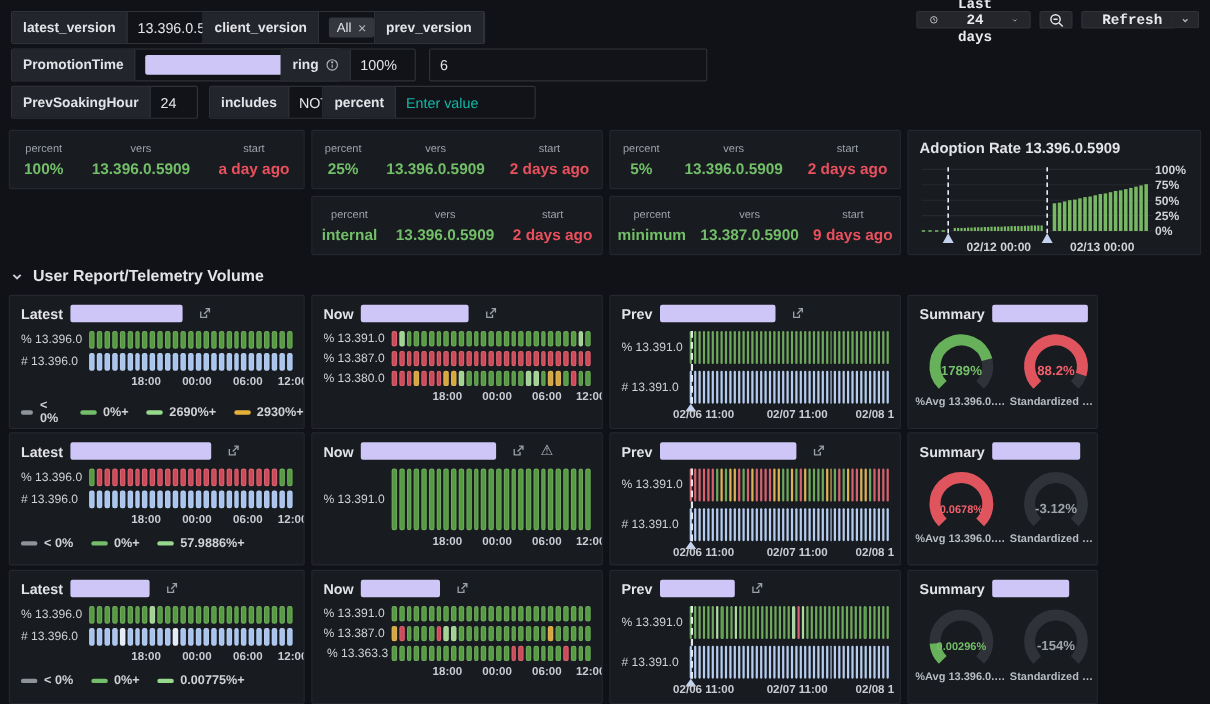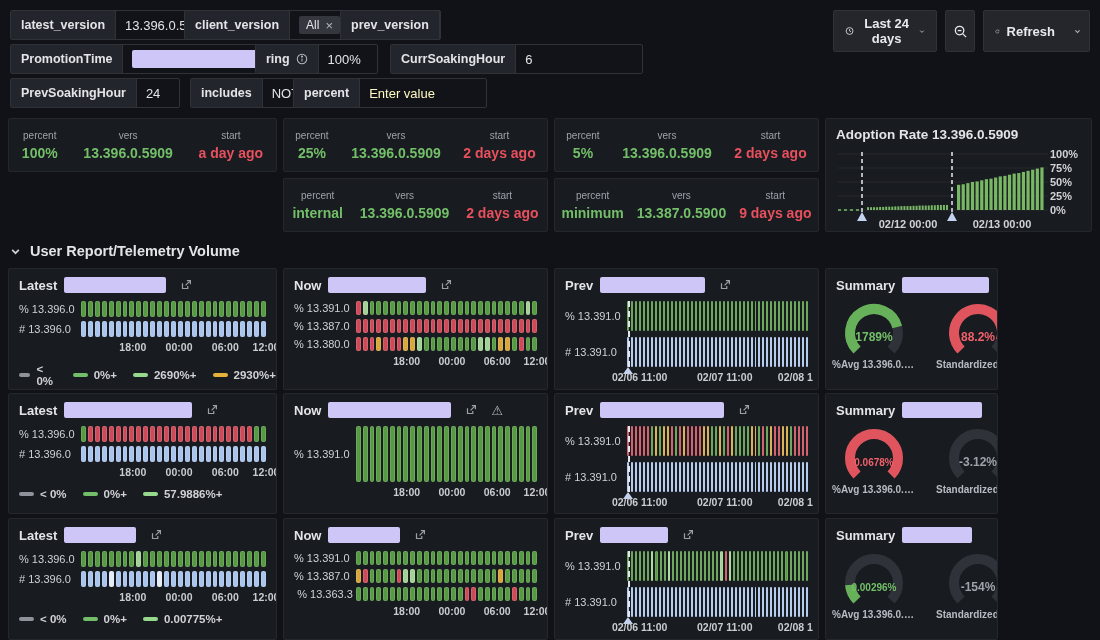--- a/index.html
+++ b/index.html
@@ -5,24 +5,24 @@
   html,body{margin:0;padding:0;background:#0d0e12;}
   body{font-family:"Liberation Sans",sans-serif;color:#d8d9da;}
   .screen{position:relative;width:1100px;height:640px;background:#111217;overflow:hidden;}
   .uicon{font-family:"DejaVu Sans",sans-serif;}
   
   .pill{position:absolute;display:flex;align-items:stretch;height:30px;border:1px solid #2f3237;border-radius:2px;background:#111318;box-sizing:border-box;}
   .pl{display:flex;align-items:center;gap:6px;padding:0 10px;background:#22252b;font-weight:700;font-size:12.5px;color:#e3e4e8;border-right:1px solid #2f3237;white-space:nowrap;}
   .pv{display:flex;align-items:center;gap:7px;padding:0 9px;font-size:13px;color:#e3e4e8;white-space:nowrap;}
   .chip{display:flex;align-items:center;gap:6px;background:#34373e;border-radius:2px;padding:2px 7px;font-size:12px;}
   .xmark{color:#b4b7bd;font-size:13px;line-height:1;}
-  .placeholder{color:#fef9c3;text-align:center;}
+  .placeholder{color:#14b8a6;text-align:center;}
   .redactv{height:18px;width:150px;background:#cdc6f7;border-radius:2px;}
   
-  .tbtn{position:absolute;top:10px;display:flex;align-items:center;gap:7px;height:42px;padding:0 11px;background:#24262c;border:1px solid #2f3237;border-radius:2px;color:#e8e9ec;font-size:13px;font-weight:600;box-sizing:border-box;}
+  .tbtn{position:absolute;top:10px;display:flex;align-items:center;gap:7px;height:16px;padding:0 11px;background:#24262c;border:1px solid #2f3237;border-radius:2px;color:#e8e9ec;font-size:13px;font-weight:600;box-sizing:border-box;font-family:Liberation Mono, monospace;}
   .tbtn.joined-r{border-top-right-radius:0;border-bottom-right-radius:0;}
   .tbtn.joined-l{border-top-left-radius:0;border-bottom-left-radius:0;border-left:none;padding:0 8px;}
   
   .panel{position:absolute;background:#181b1f;border:1px solid #25272e;border-radius:2px;box-sizing:border-box;overflow:hidden;}
   .stat-grid{display:flex;height:100%;align-items:center;justify-content:space-around;}
   .cell{text-align:center;}
   .cl{font-size:10px;color:#9fa3ab;margin-bottom:4px;}
   .cv{font-size:14px;font-weight:700;}
   .green{color:#73bf69;} .red{color:#e8505e;}
   .nodata{display:flex;align-items:center;justify-content:center;height:100%;font-size:32px;font-weight:500;color:#7bc573;}
@@ -38,21 +38,21 @@
   .lsegs{flex:1;display:flex;gap:2px;}
   .seg{flex:1;border-radius:2px;box-shadow:inset 0 0 0 1px rgba(255,255,255,.14);}
   .axis{position:relative;height:15px;margin:4px 10px 0 72px;font-size:10.5px;font-weight:600;color:#c9ccd2;}
   .axis span{position:absolute;transform:translateX(-50%);white-space:nowrap;}
   .tlegend{display:flex;align-items:center;gap:16px;padding:7px 10px 0;font-size:11.5px;font-weight:600;color:#d0d2d6;}
   .litem{display:flex;align-items:center;}
   .sw{width:15px;height:4px;border-radius:2px;margin-right:6px;display:inline-block;}
   .sw-gray{background:#8e9299;} .sw-green{background:#73bf69;} .sw-light_green{background:#96d98d;} .sw-yellow{background:#e5b13a;}
   .annline{position:absolute;border-left:2px dashed #e2e7f0;width:0;}
   .anntri{position:absolute;width:0;height:0;border-left:5px solid transparent;border-right:5px solid transparent;border-bottom:7px solid #c3d2ef;}
-  .grow{display:flex;gap:20px;padding:2px 6px 0;}
+  .grow{display:flex;gap:2px;padding:2px 6px 0;}
   .gauge{width:84px;text-align:center;}
   .glabel{font-size:10px;font-weight:700;color:#b7bcc4;white-space:nowrap;overflow:hidden;text-overflow:ellipsis;}
 </style>
 </head>
 <body>
 
 <div class="screen">
 
   <div class="pill" style="left:10px;top:10px;">
     <span class="pl">latest_version</span>
@@ -124,21 +124,20 @@
         <span>ring</span>
       <svg width="12" height="12" viewBox="0 0 14 14" fill="none" stroke="#b4b7bd" stroke-width="1.2">
           <circle cx="7" cy="7" r="5.5"></circle>
           <path d="M7 6.5V10"></path>
           <circle cx="7" cy="4.2" r="0.6" fill="#b4b7bd"></circle>
         </svg>
     </span>
     <span class="pv">100%</span>
   </div>
   <div class="pill" style="left:390px;top:44px;width:253px;">
-    <span class="pl">CurrSoakingHour</span>
     <span class="pv">6</span>
   </div>
 
   <div class="pill" style="left:10px;top:78px;width:170px;">
     <span class="pl">PrevSoakingHour</span>
     <span class="pv">24</span>
   </div>
   <div class="pill" style="left:190px;top:78px;">
     <span class="pl">includes</span>
     <span class="pv">

